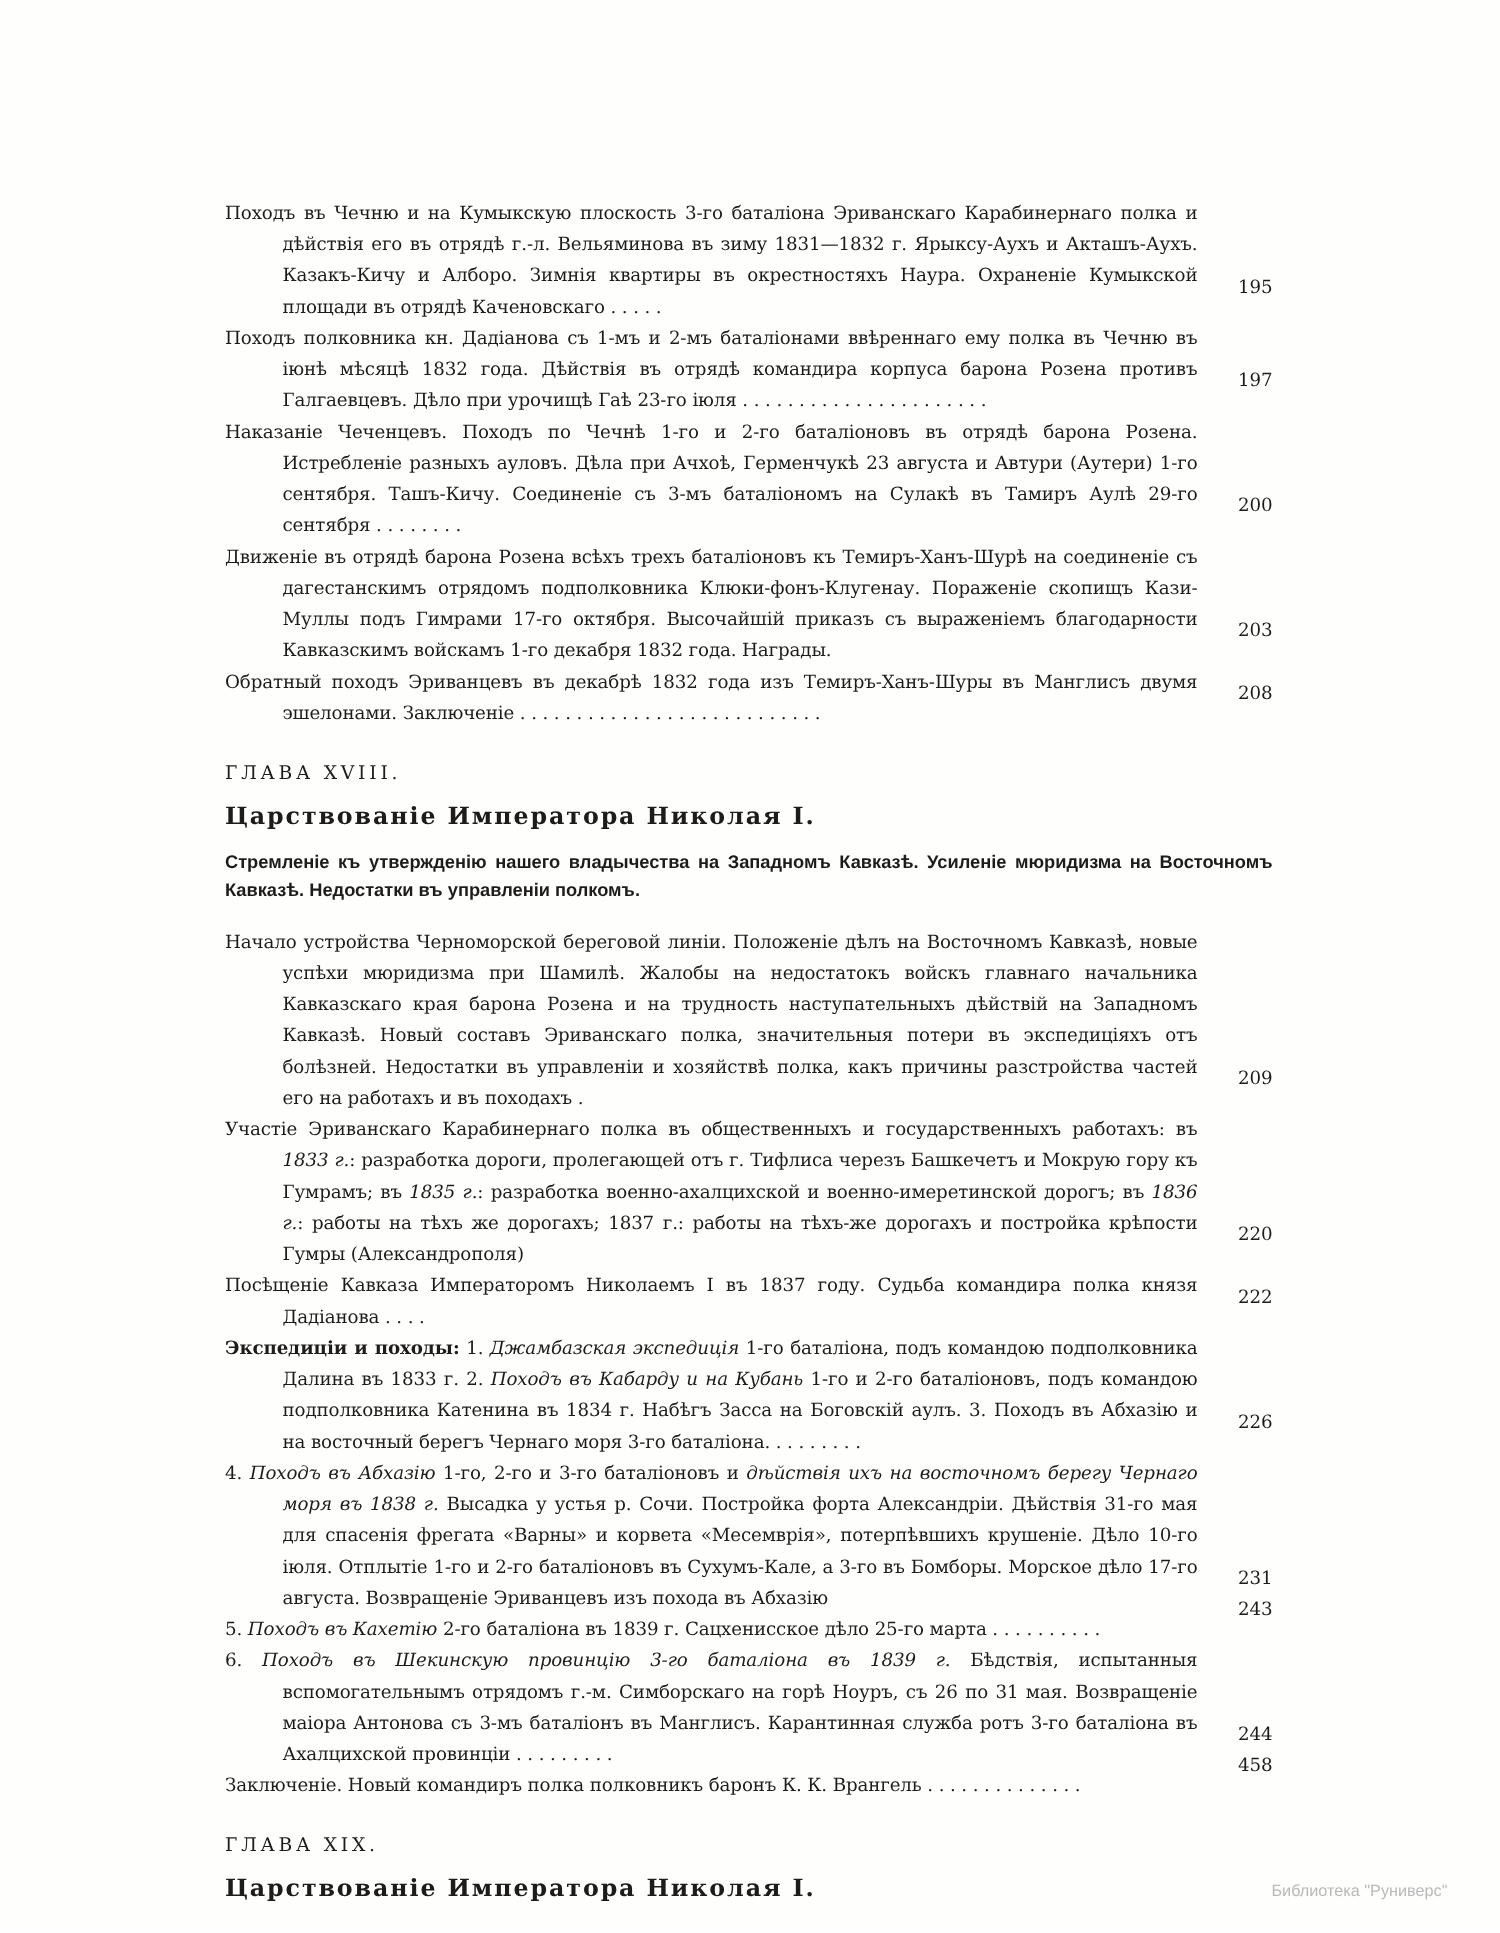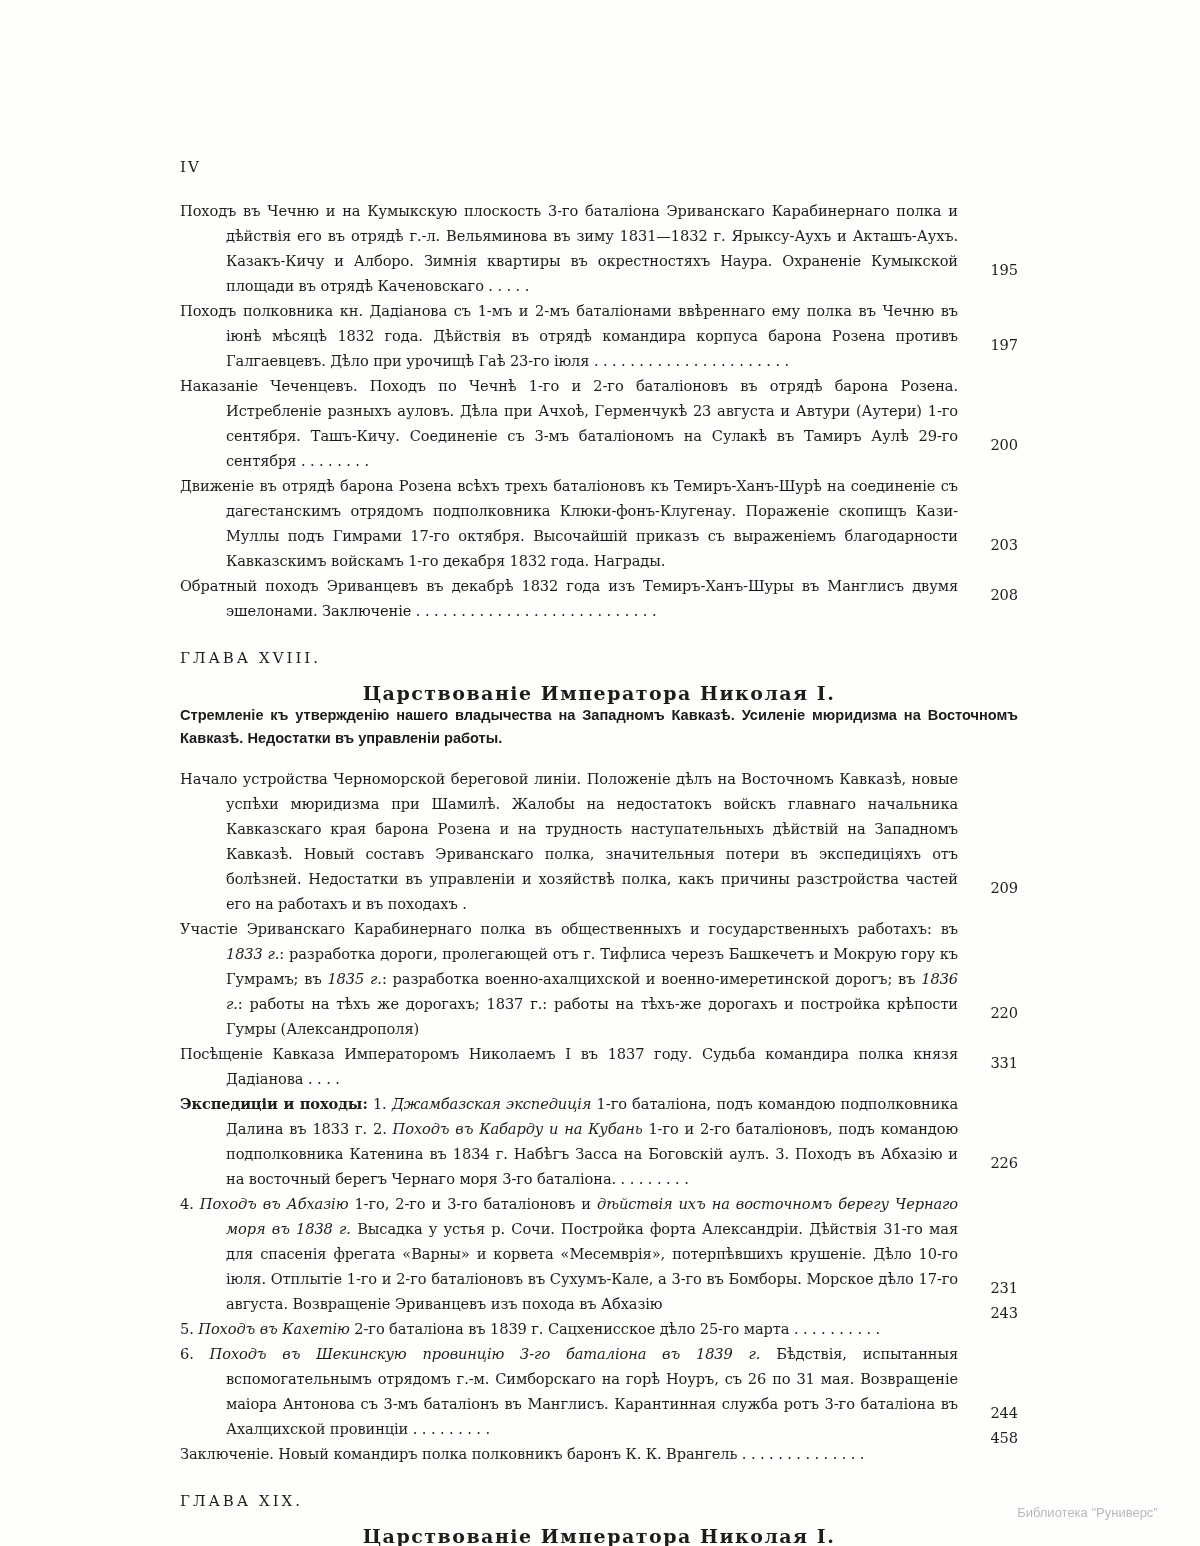--- a/index.html
+++ b/index.html
@@ -45,25 +45,25 @@
     line-height:25px;
   }
   .chapter-block { margin:26px 0 16px; }
   .chapter-label {
     text-align:left;
     font-size:15px;
     letter-spacing:3px;
     margin-bottom:15px;
   }
   .chapter-title {
-    text-align:center;
+    text-align:left;
     font-weight:bold;
     font-size:19px;
     letter-spacing:1.5px;
-    margin-bottom:0;
+    margin-bottom:15px;
   }
   .chapter-subtitle {
     font-family:"Liberation Sans", sans-serif;
     font-weight:bold;
     font-size:14.6px;
     line-height:23px;
     text-align:justify;
   }
   .watermark {
     position:absolute;
@@ -71,35 +71,34 @@
     font-family:"Liberation Sans", sans-serif;
     font-size:13px;
     color:#b9b9b9;
   }
 </style>
 </head>
 <body>
 
 <div class="page">
   <div class="column">
-    <div class="folio">IV</div>
     <div id="toc-root">
         <div class="entry"><span class="entry-text">Походъ въ Чечню и на Кумыкскую плоскость 3-го баталіона Эриванскаго Карабинернаго полка и дѣйствія его въ отрядѣ г.-л. Вельяминова въ зиму 1831—1832 г. Ярыксу-Аухъ и Акташъ-Аухъ. Казакъ-Кичу и Алборо. Зимнія квартиры въ окрестностяхъ Наура. Охраненіе Кумыкской площади въ отрядѣ Каченовскаго . . . . .</span><span class="entry-page">195</span></div>
         <div class="entry"><span class="entry-text">Походъ полковника кн. Дадіанова съ 1-мъ и 2-мъ баталіонами ввѣреннаго ему полка въ Чечню въ іюнѣ мѣсяцѣ 1832 года. Дѣйствія въ отрядѣ командира корпуса барона Розена противъ Галгаевцевъ. Дѣло при урочищѣ Гаѣ 23-го іюля . . . . . . . . . . . . . . . . . . . . . .</span><span class="entry-page">197</span></div>
         <div class="entry"><span class="entry-text">Наказаніе Чеченцевъ. Походъ по Чечнѣ 1-го и 2-го баталіоновъ въ отрядѣ барона Розена. Истребленіе разныхъ ауловъ. Дѣла при Ачхоѣ, Герменчукѣ 23 августа и Автури (Аутери) 1-го сентября. Ташъ-Кичу. Соединеніе съ 3-мъ баталіономъ на Сулакѣ въ Тамиръ Аулѣ 29-го сентября . . . . . . . .</span><span class="entry-page">200</span></div>
         <div class="entry"><span class="entry-text">Движеніе въ отрядѣ барона Розена всѣхъ трехъ баталіоновъ къ Темиръ-Ханъ-Шурѣ на соединеніе съ дагестанскимъ отрядомъ подполковника Клюки-фонъ-Клугенау. Пораженіе скопищъ Кази-Муллы подъ Гимрами 17-го октября. Высочайшій приказъ съ выраженіемъ благодарности Кавказскимъ войскамъ 1-го декабря 1832 года. Награды.</span><span class="entry-page">203</span></div>
         <div class="entry"><span class="entry-text">Обратный походъ Эриванцевъ въ декабрѣ 1832 года изъ Темиръ-Ханъ-Шуры въ Манглисъ двумя эшелонами. Заключеніе . . . . . . . . . . . . . . . . . . . . . . . . . . .</span><span class="entry-page">208</span></div>
         <div class="chapter-block">
           <div class="chapter-label">ГЛАВА XVIII.</div>
           <div class="chapter-title">Царствованіе Императора Николая I.</div>
-          <div class="chapter-subtitle">Стремленіе къ утвержденію нашего владычества на Западномъ Кавказѣ. Усиленіе мюридизма на Восточномъ Кавказѣ. Недостатки въ управленіи работы.</div>
+          <div class="chapter-subtitle">Стремленіе къ утвержденію нашего владычества на Западномъ Кавказѣ. Усиленіе мюридизма на Восточномъ Кавказѣ. Недостатки въ управленіи полкомъ.</div>
         </div>
         <div class="entry"><span class="entry-text">Начало устройства Черноморской береговой линіи. Положеніе дѣлъ на Восточномъ Кавказѣ, новые успѣхи мюридизма при Шамилѣ. Жалобы на недостатокъ войскъ главнаго начальника Кавказскаго края барона Розена и на трудность наступательныхъ дѣйствій на Западномъ Кавказѣ. Новый составъ Эриванскаго полка, значительныя потери въ экспедиціяхъ отъ болѣзней. Недостатки въ управленіи и хозяйствѣ полка, какъ причины разстройства частей его на работахъ и въ походахъ .</span><span class="entry-page">209</span></div>
         <div class="entry"><span class="entry-text">Участіе Эриванскаго Карабинернаго полка въ общественныхъ и государственныхъ работахъ: въ <i>1833 г.</i>: разработка дороги, пролегающей отъ г. Тифлиса черезъ Башкечетъ и Мокрую гору къ Гумрамъ; въ <i>1835 г.</i>: разработка военно-ахалцихской и военно-имеретинской дорогъ; въ <i>1836 г.</i>: работы на тѣхъ же дорогахъ; 1837 г.: работы на тѣхъ-же дорогахъ и постройка крѣпости Гумры (Александрополя)</span><span class="entry-page">220</span></div>
-        <div class="entry"><span class="entry-text">Посѣщеніе Кавказа Императоромъ Николаемъ I въ 1837 году. Судьба командира полка князя Дадіанова . . . .</span><span class="entry-page">331</span></div>
+        <div class="entry"><span class="entry-text">Посѣщеніе Кавказа Императоромъ Николаемъ I въ 1837 году. Судьба командира полка князя Дадіанова . . . .</span><span class="entry-page">222</span></div>
         <div class="entry"><span class="entry-text"><b>Экспедиціи и походы:</b> 1. <i>Джамбазская экспедиція</i> 1-го баталіона, подъ командою подполковника Далина въ 1833 г. 2. <i>Походъ въ Кабарду и на Кубань</i> 1-го и 2-го баталіоновъ, подъ командою подполковника Катенина въ 1834 г. Набѣгъ Засса на Боговскій аулъ. 3. Походъ въ Абхазію и на восточный берегъ Чернаго моря 3-го баталіона. . . . . . . . .</span><span class="entry-page">226</span></div>
         <div class="entry"><span class="entry-text">4. <i>Походъ въ Абхазію</i> 1-го, 2-го и 3-го баталіоновъ и <i>дѣйствія ихъ на восточномъ берегу Чернаго моря въ 1838 г.</i> Высадка у устья р. Сочи. Постройка форта Александріи. Дѣйствія 31-го мая для спасенія фрегата «Варны» и корвета «Месемврія», потерпѣвшихъ крушеніе. Дѣло 10-го іюля. Отплытіе 1-го и 2-го баталіоновъ въ Сухумъ-Кале, а 3-го въ Бомборы. Морское дѣло 17-го августа. Возвращеніе Эриванцевъ изъ похода въ Абхазію</span><span class="entry-page">231</span></div>
         <div class="entry"><span class="entry-text">5. <i>Походъ въ Кахетію</i> 2-го баталіона въ 1839 г. Сацхенисское дѣло 25-го марта . . . . . . . . . .</span><span class="entry-page">243</span></div>
         <div class="entry"><span class="entry-text">6. <i>Походъ въ Шекинскую провинцію 3-го баталіона въ 1839 г.</i> Бѣдствія, испытанныя вспомогательнымъ отрядомъ г.-м. Симборскаго на горѣ Ноуръ, съ 26 по 31 мая. Возвращеніе маіора Антонова съ 3-мъ баталіонъ въ Манглисъ. Карантинная служба ротъ 3-го баталіона въ Ахалцихской провинціи . . . . . . . . .</span><span class="entry-page">244</span></div>
         <div class="entry"><span class="entry-text">Заключеніе. Новый командиръ полка полковникъ баронъ К. К. Врангель . . . . . . . . . . . . . .</span><span class="entry-page">458</span></div>
         <div class="chapter-block">
           <div class="chapter-label">ГЛАВА XIX.</div>
           <div class="chapter-title">Царствованіе Императора Николая I.</div>
         </div>
       </div>

